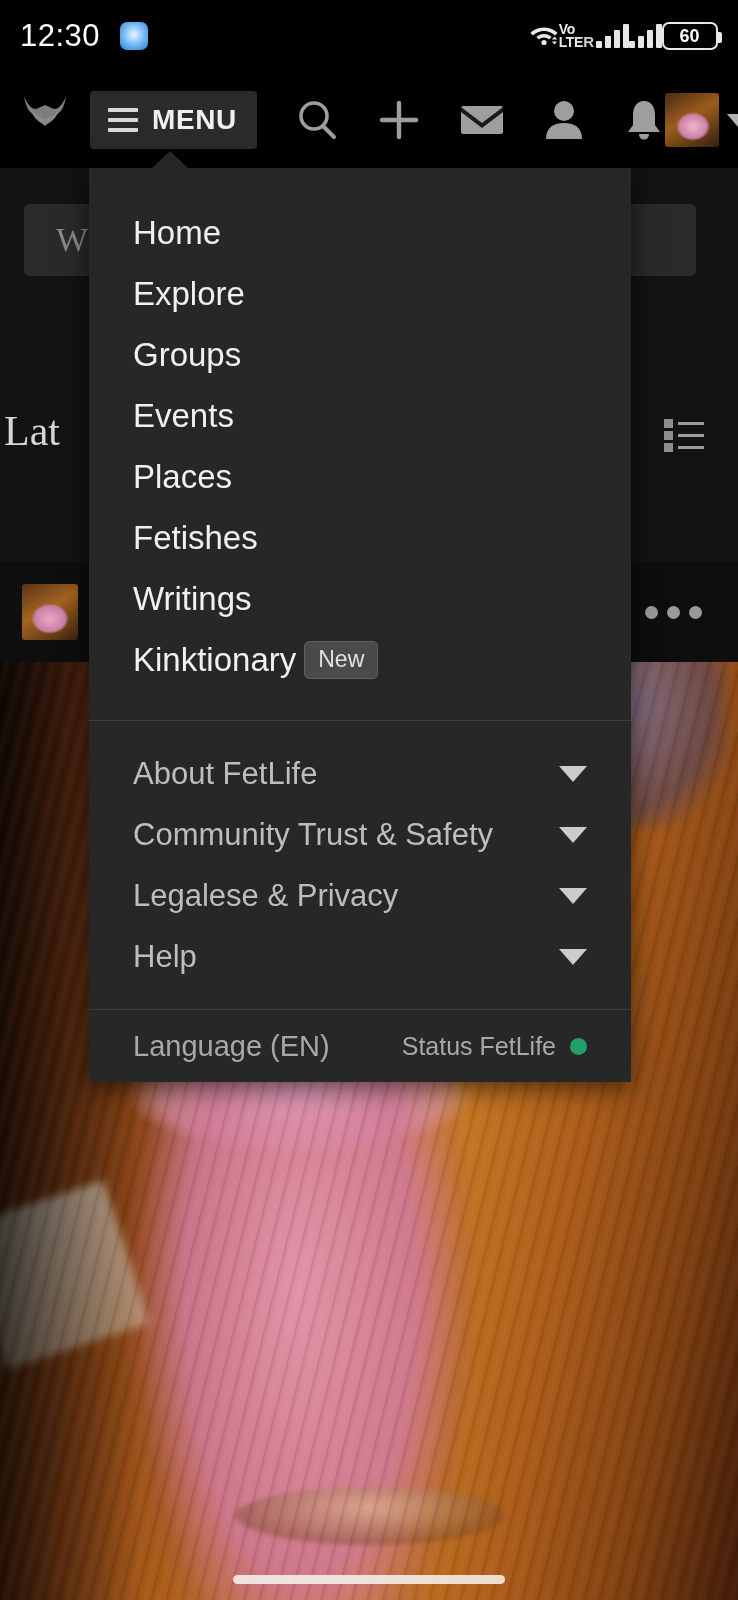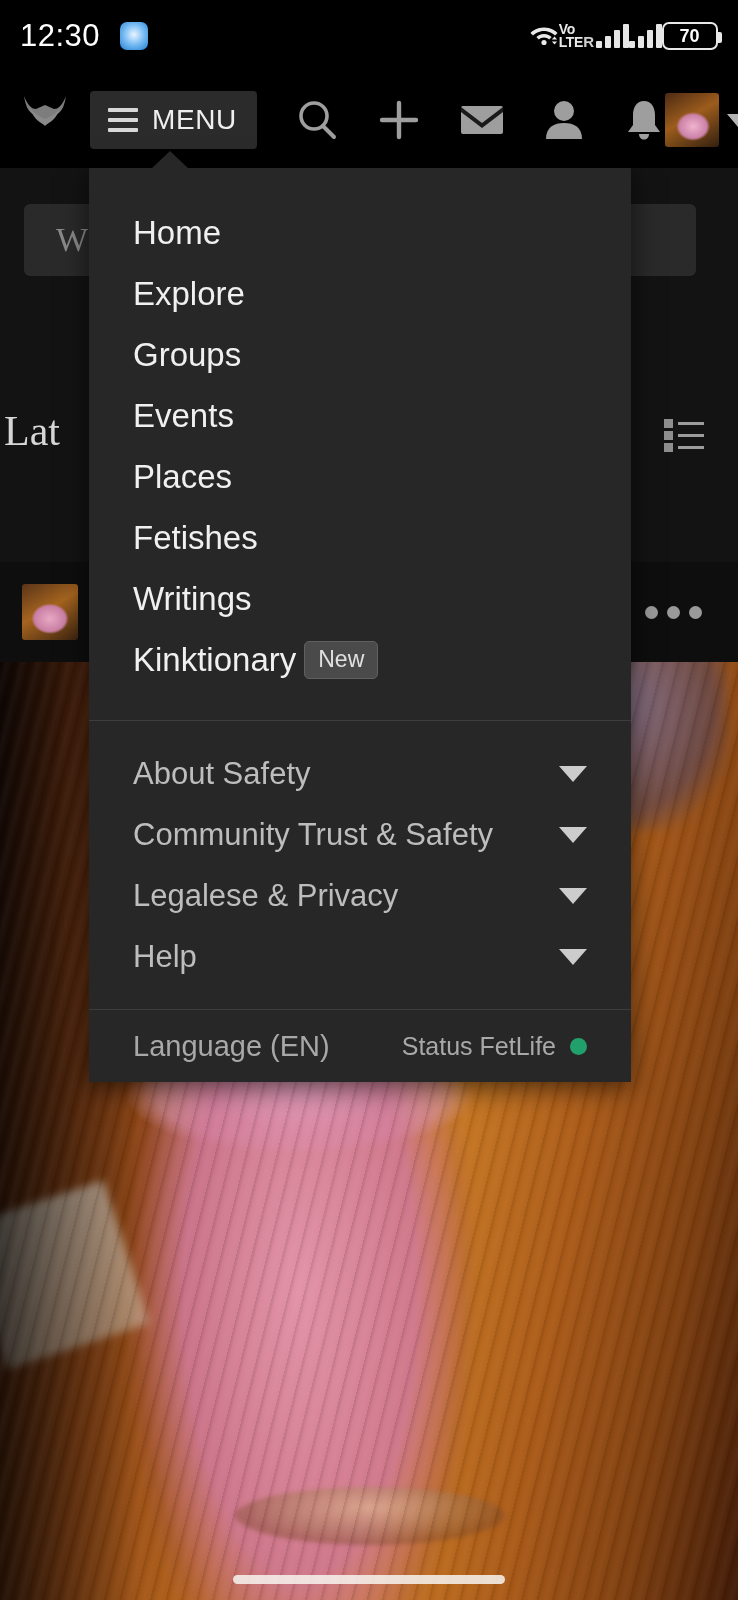--- a/index.html
+++ b/index.html
@@ -187,21 +187,21 @@
     background:#2b2b2b;
     border-radius:4px;
     height:58px;
     display:flex; align-items:center; gap:14px;
     padding:0 20px 0 18px;
     cursor:pointer;
   }
   #menu-hamburger { display:flex; flex-direction:column; gap:6px; }
   #menu-hamburger i { display:block; width:30px; height:4px; background:#d8d8d8; border-radius:1px; }
   #menu-label {
-    color:#efefef; font-size:28px; font-weight:400;
+    color:#efefef; font-size:28px; font-weight:700;
     letter-spacing:0.6px;
   }
   .nav-icon {
     margin-left:38px;
     width:46px; height:46px;
     display:flex; align-items:center; justify-content:center;
     cursor:pointer;
   }
   #nav-avatar-wrap {
     margin-left:auto; margin-right:12px;
@@ -377,21 +377,21 @@
           <i></i>
         </span>
       <span class="bars">
           <i></i>
           <i></i>
           <i></i>
           <i></i>
         </span>
 
       <span id="battery">
-        <span id="battery-text">70</span>
+        <span id="battery-text">60</span>
       </span>
     </div>
   </div>
 
   <div id="nav-bar">
 
     <span id="logo">
       <svg width="54" height="52" viewBox="0 0 54 52">
         <path d="M6 2 C8 14 11 18 15 20 L27 32 L39 20 C43 18 46 14 48 2 C44 12 40 15 36 15 L27 11 L18 15 C14 15 10 12 6 2 Z" fill="#7d7d7d"></path>
         <path d="M12 14 C16 20 21 22 27 25 C33 22 38 20 42 14 C40 22 34 28 27 31 C20 28 14 22 12 14 Z" fill="#8a8a8a"></path>
@@ -476,21 +476,21 @@
       <div class="menu-item">
         <span class="menu-item-label">Kinktionary</span>
         <span class="badge-new">New</span>
       </div>
     </div>
 
     <div class="menu-divider"></div>
 
     <div id="secondary-list">
       <div class="menu-item-sec">
-        <span class="menu-item-label">About Safety</span>
+        <span class="menu-item-label">About FetLife</span>
         <span class="caret-down"></span>
       </div>
       <div class="menu-item-sec">
         <span class="menu-item-label">Community Trust &amp; Safety</span>
         <span class="caret-down"></span>
       </div>
       <div class="menu-item-sec">
         <span class="menu-item-label">Legalese &amp; Privacy</span>
         <span class="caret-down"></span>
       </div>

